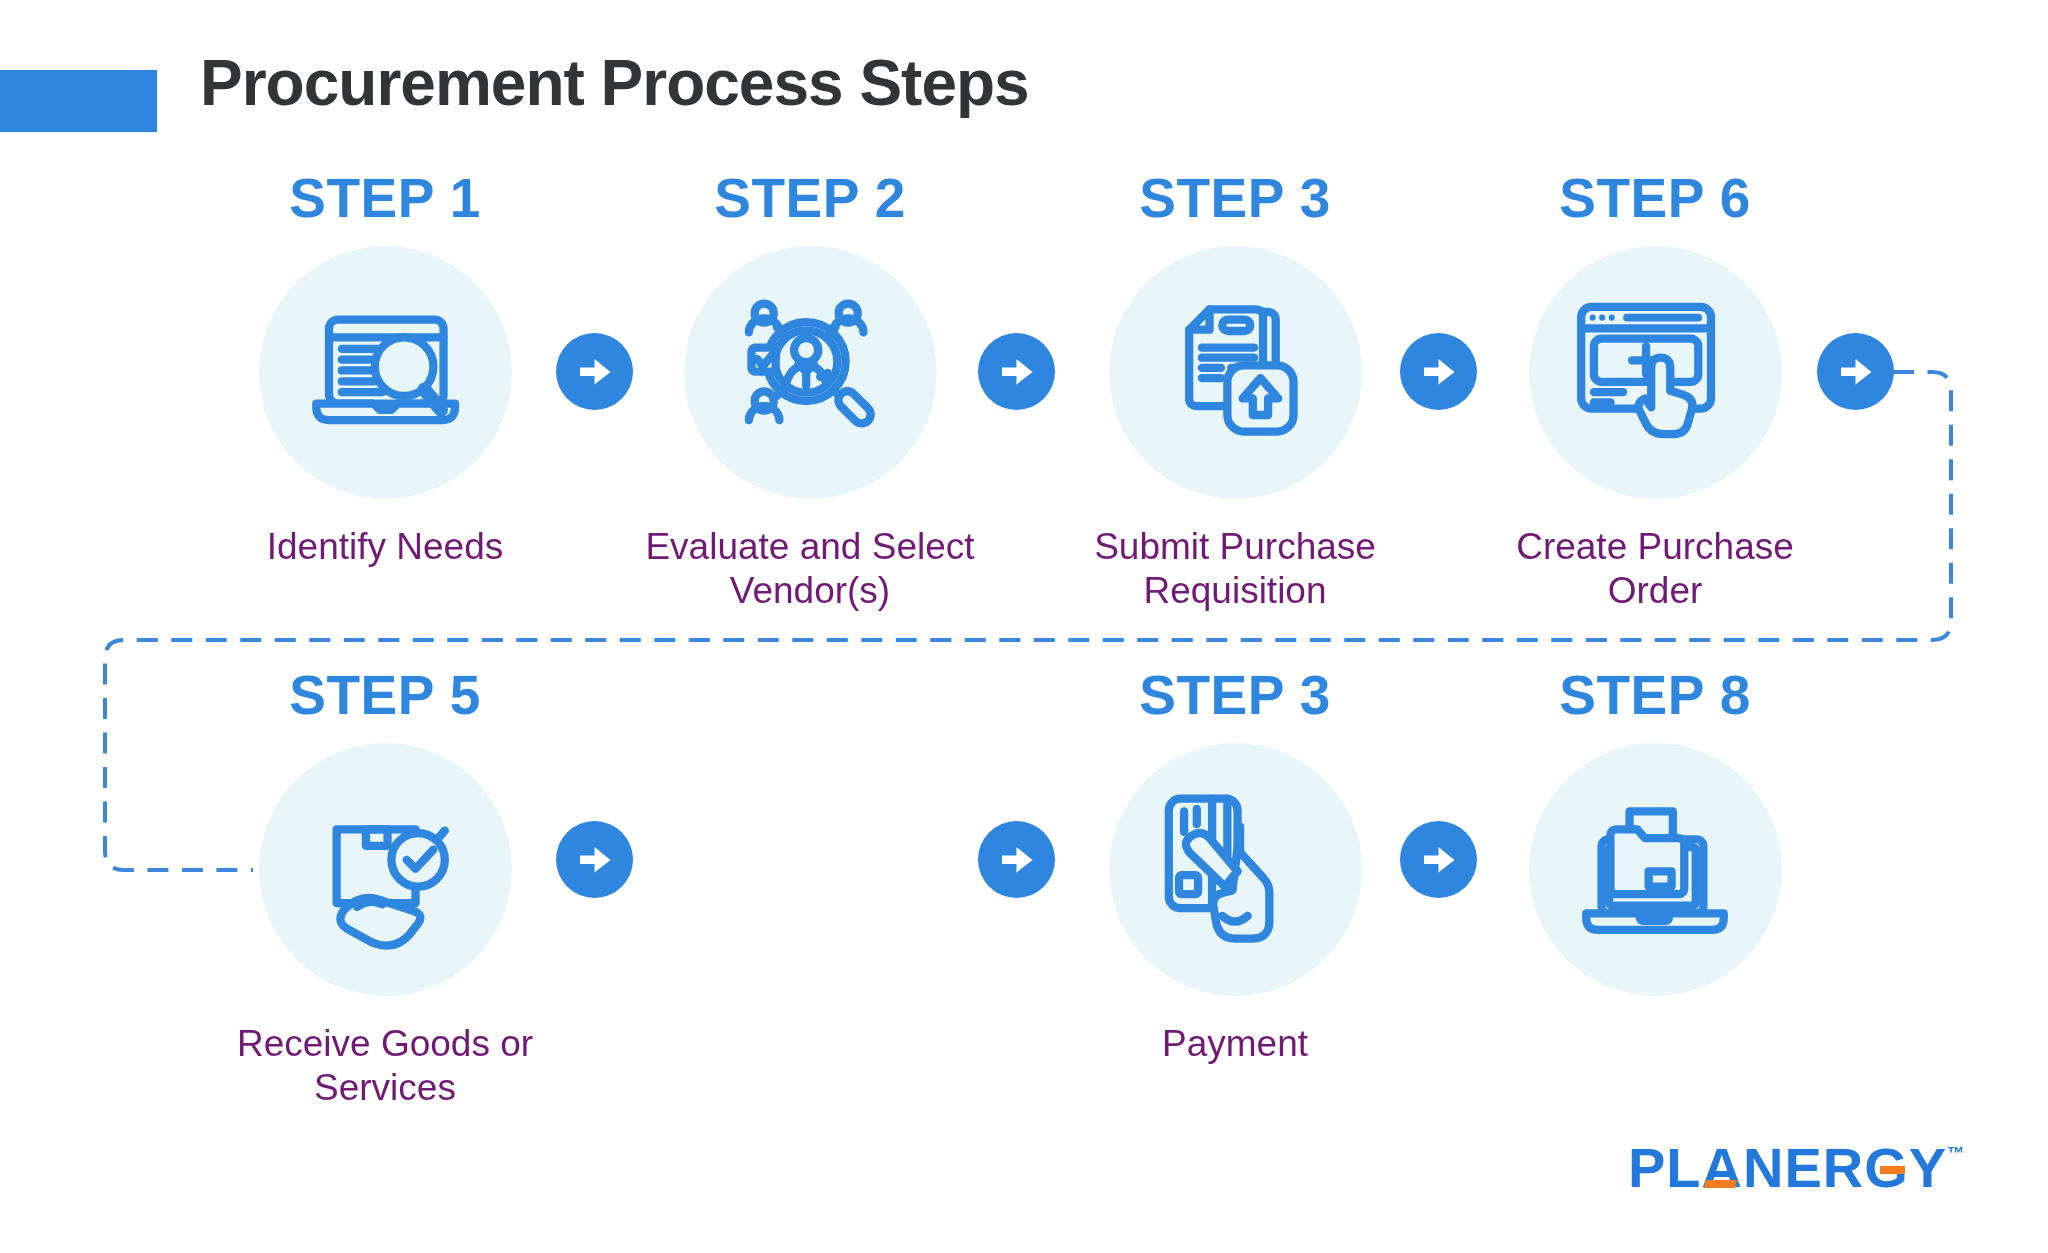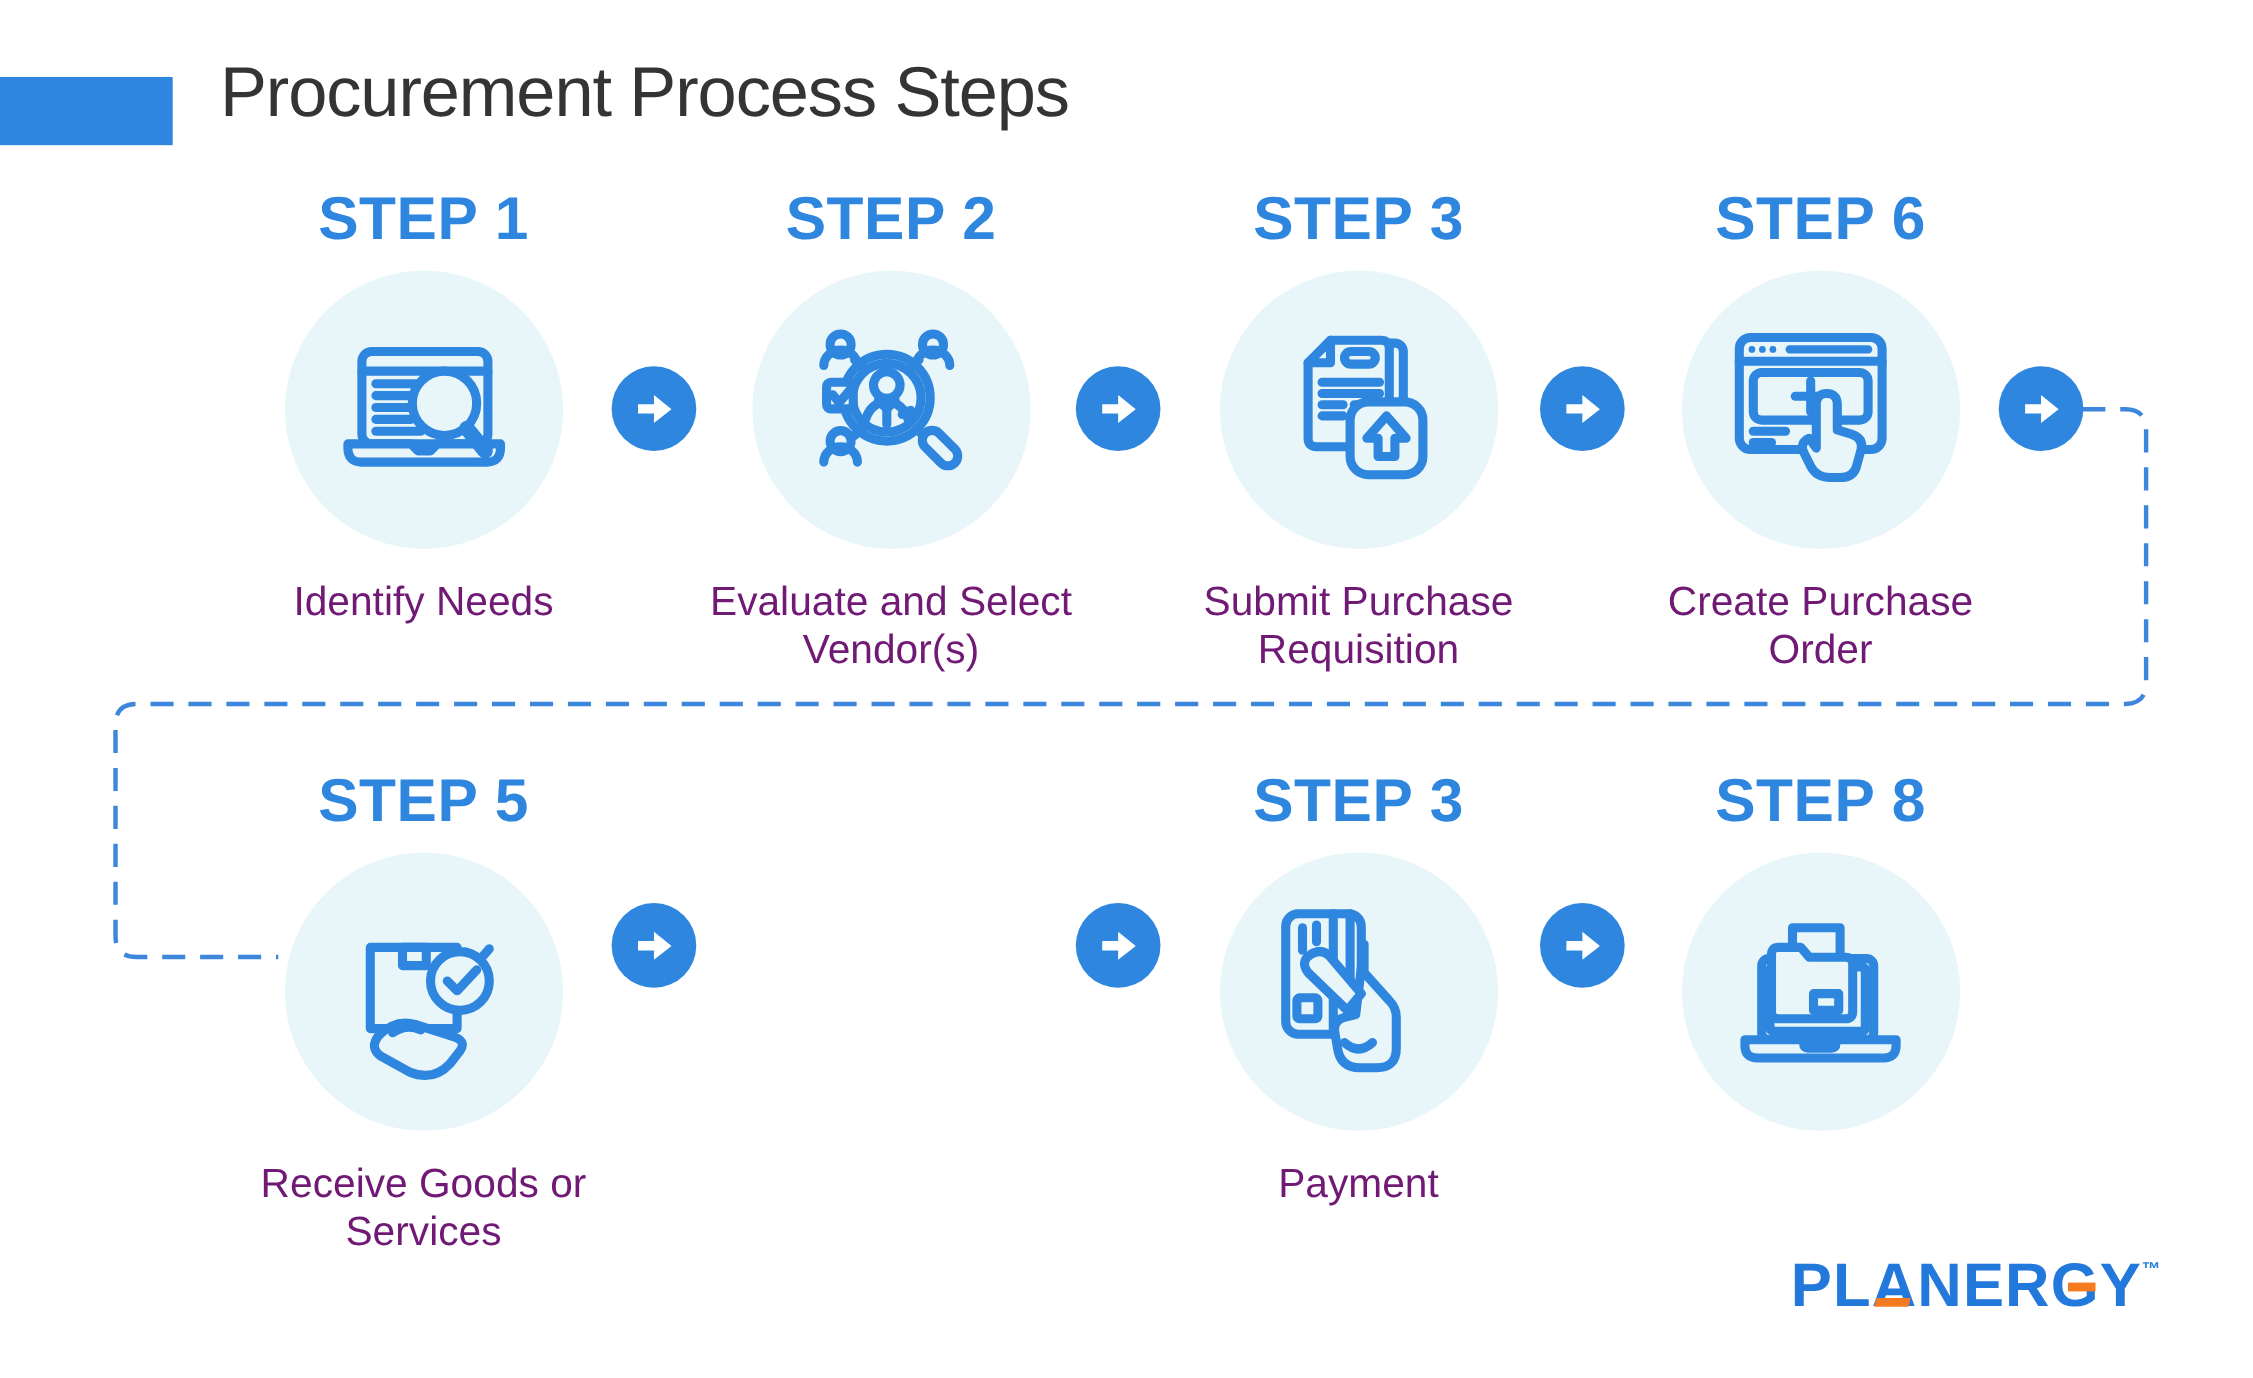--- a/index.html
+++ b/index.html
@@ -3,28 +3,28 @@
 <meta charset="utf-8">
 <style>
   html,body { margin:0; padding:0; background:#ffffff; }
   .canvas {
     position:relative; width:2048px; height:1253px; background:#ffffff;
     font-family:"Liberation Sans","DejaVu Sans",sans-serif; overflow:hidden;
   }
   .accent-bar { position:absolute; left:0; top:70px; width:157px; height:62px; background:#2E86DE; }
   .page-title {
     position:absolute; left:200px; top:46px; margin:0;
-    font-size:64px; font-weight:400; letter-spacing:-1px; color:#333436;
+    font-size:64px; font-weight:700; letter-spacing:-1px; color:#333436;
   }
   .connector { position:absolute; left:0; top:0; width:2048px; height:1253px; pointer-events:none; }
   .connector path { fill:none; stroke:#3C86DB; stroke-width:4; stroke-dasharray:21 13.5; }
 
   .step { position:absolute; width:420px; text-align:center; }
   .step.r1 { top:178px; }
-  .step.r2 { top:675px;margin-top:32px; }
+  .step.r2 { top:675px; }
   .step.c1 { left:175px; } .step.c2 { left:600px; } .step.c3 { left:1025px; } .step.c4 { left:1445px; }
   .step-label {
     font-size:55px; line-height:40px; font-weight:800; letter-spacing:0.5px; color:#2E86DE;
   }
   .step-circle {
     width:253px; height:253px; border-radius:50%; background:#E8F6F9;
     margin:28px auto 0; display:flex; align-items:center; justify-content:center;
   }
   .step-caption {
     width:352px; margin:26px auto 0; font-size:37px; line-height:44px;

